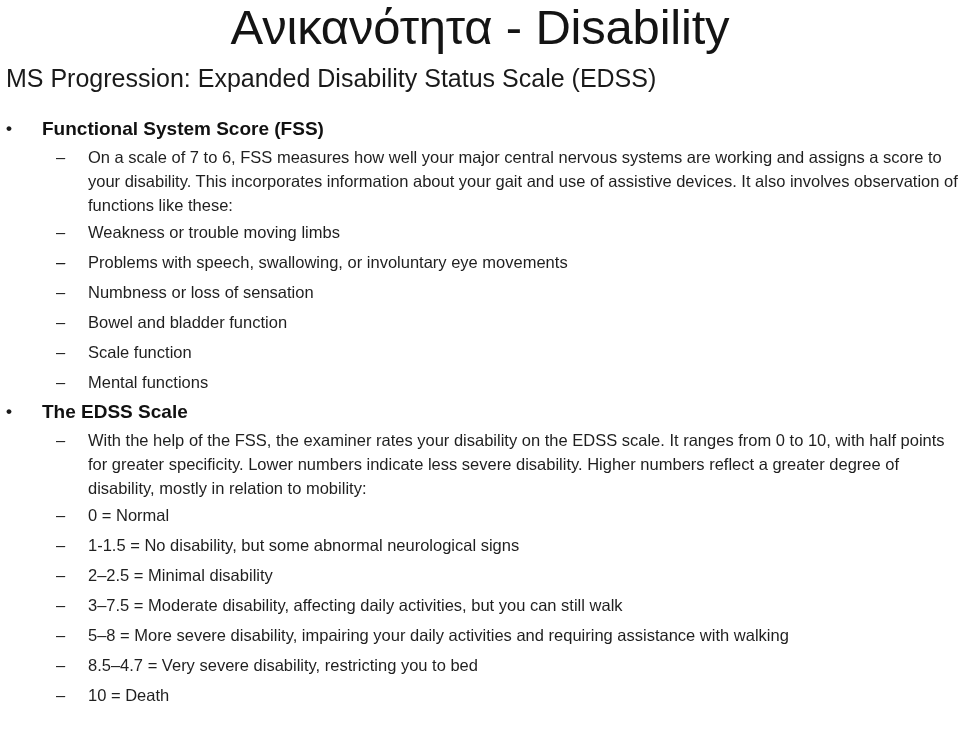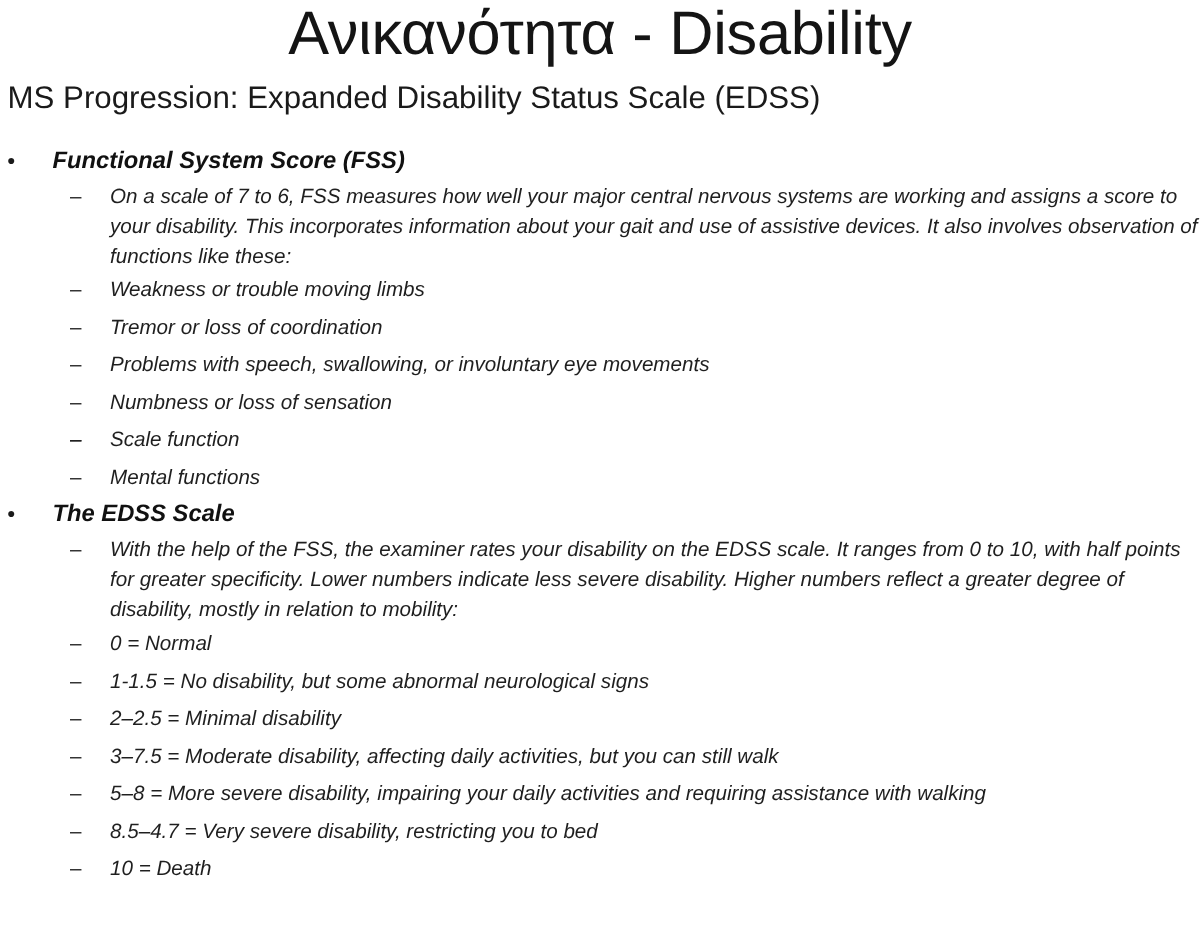--- a/index.html
+++ b/index.html
@@ -102,21 +102,20 @@
   }
   .lvl2.para .marker {
     line-height: 24px;
   }
   .lvl2.para .txt {
     display: block;
   }
 
   .txt {
     display: inline;
-    font-style: italic;
   }
 </style>
 </head>
 <body>
 
 <div class="slide">
 
   <div class="title-greek">Ανικανότητα - Disability</div>
 
   <div class="subtitle">MS Progression: Expanded Disability Status Scale (EDSS)</div>
@@ -132,32 +131,32 @@
       <span class="marker">–</span>
       <span class="txt">On a scale of 7 to 6, FSS measures how well your major central nervous systems are working and assigns a score to your disability. This incorporates information about your gait and use of assistive devices. It also involves observation of functions like these:</span>
     </div>
 
     <div class="lvl2">
       <span class="marker">–</span>
       <span class="txt">Weakness or trouble moving limbs</span>
     </div>
     <div class="lvl2">
       <span class="marker">–</span>
-      <span class="txt">Tremor or loss of coordination</span>
     </div>
     <div class="lvl2">
       <span class="marker">–</span>
       <span class="txt">Problems with speech, swallowing, or involuntary eye movements</span>
     </div>
     <div class="lvl2">
       <span class="marker">–</span>
       <span class="txt">Numbness or loss of sensation</span>
     </div>
     <div class="lvl2">
       <span class="marker">–</span>
+      <span class="txt">Bowel and bladder function</span>
     </div>
     <div class="lvl2">
       <span class="marker">–</span>
       <span class="txt">Scale function</span>
     </div>
     <div class="lvl2">
       <span class="marker">–</span>
       <span class="txt">Mental functions</span>
     </div>
 

